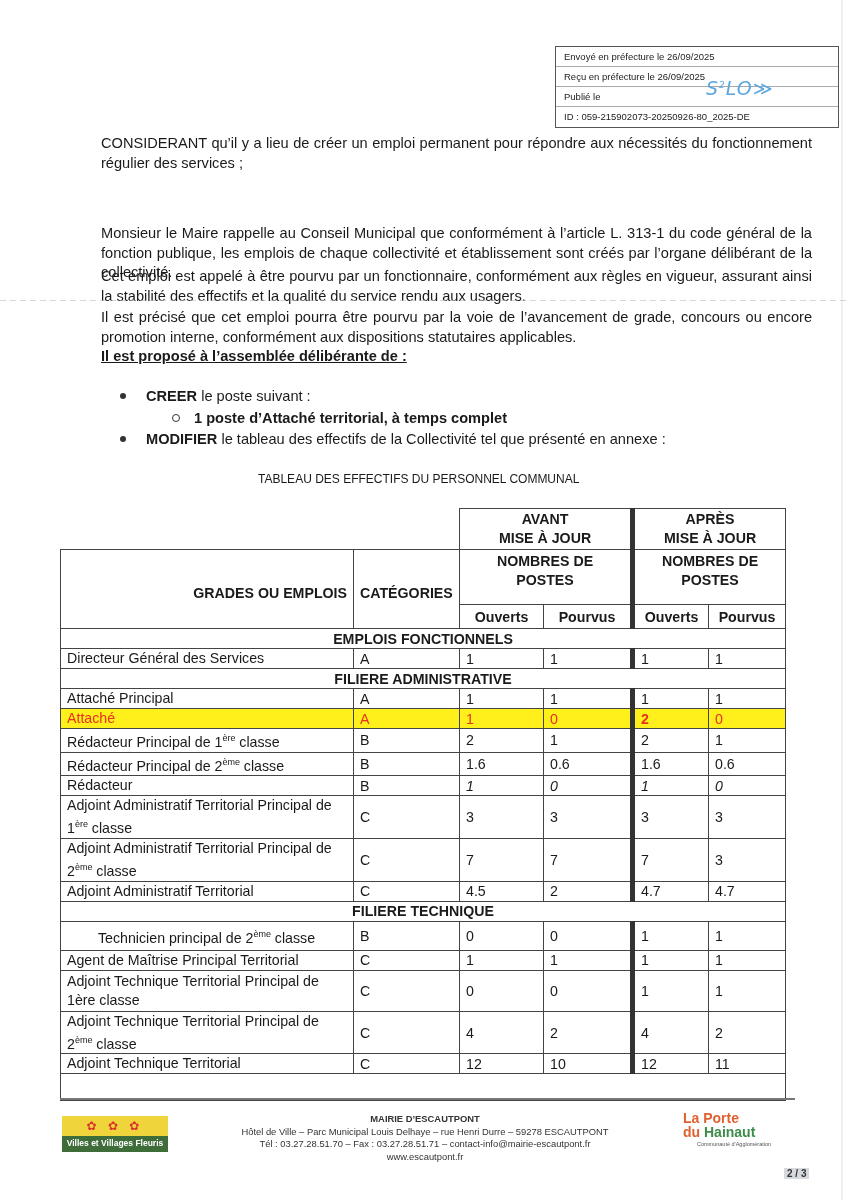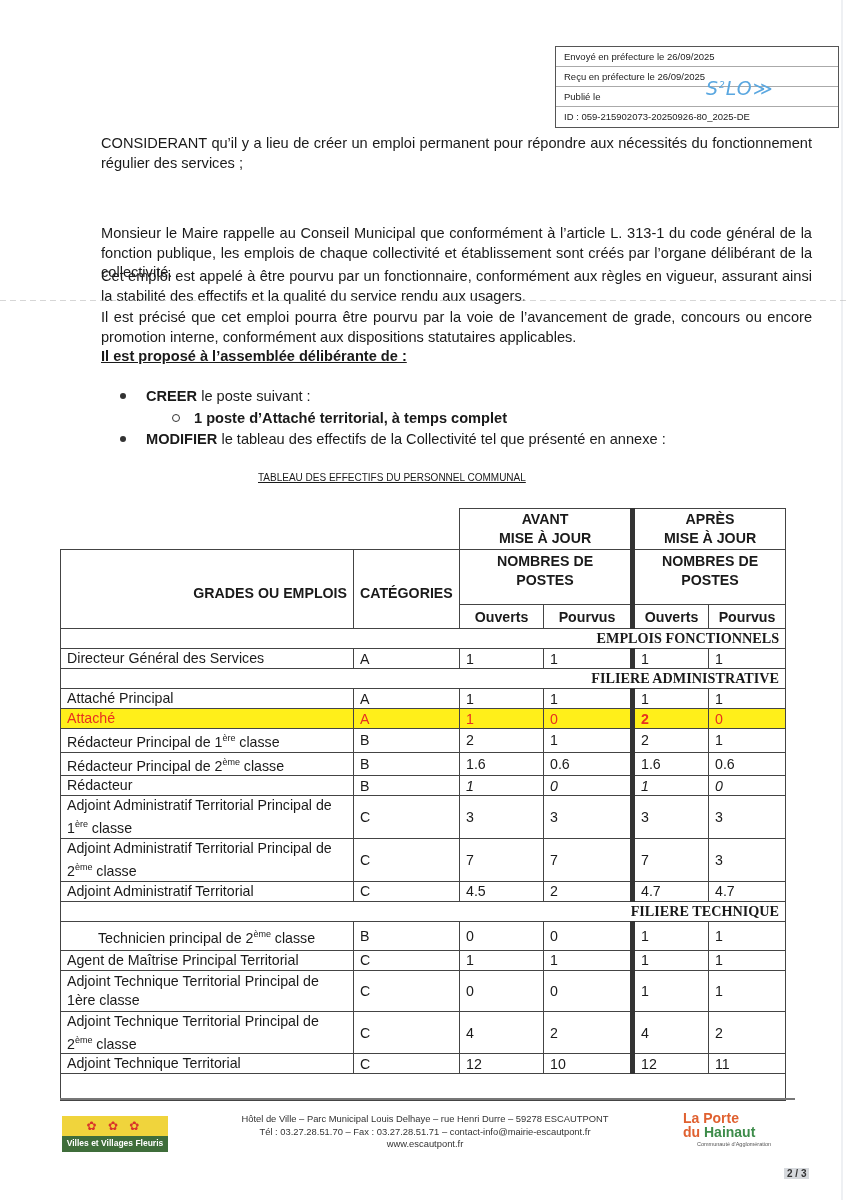--- a/index.html
+++ b/index.html
@@ -22,30 +22,30 @@
   .p5 { top: 347px; font-weight: bold; text-decoration: underline; }
   .scanline { position: absolute; left: 0; top: 300px; width: 849px; height: 1px;
               background: repeating-linear-gradient(90deg, #bbb 0 6px, transparent 6px 10px); opacity: .6; }
   .bullet1 { position: absolute; left: 120px; top: 388px; font-size: 14.6px; }
   .bullet2 { position: absolute; left: 172px; top: 410px; font-size: 14.6px; font-weight: bold; }
   .bullet3 { position: absolute; left: 120px; top: 431px; font-size: 14.6px; }
   .dot { display: inline-block; width: 6px; height: 6px; border-radius: 50%; background: #333;
          margin-right: 20px; vertical-align: middle; position: relative; top: -1px; }
   .circ { display: inline-block; width: 6px; height: 6px; border-radius: 50%; border: 1px solid #333;
           margin-right: 14px; vertical-align: middle; position: relative; top: -1px; }
-  .table-title { position: absolute; left: 258px; top: 472px; font-size: 10px; text-decoration: underline; }
+  .table-title { position: absolute; left: 258px; top: 472px; font-size: 12px; }
 
   
   .tbl { position: absolute; left: 60px; top: 508px; width: 725px; }
   .tbl table { border-collapse: collapse; width: 725px; font-size: 14.2px; table-layout: fixed; }
   .tbl td { border: 1px solid #444; padding: 0 6px; height: 19px; vertical-align: middle; }
   .tbl .hc { text-align: center; font-weight: bold; }
   .tbl .noborder { border: none; }
   .tbl .thickL { border-left: 5px solid #333; }
-  .tbl .sec { text-align: right; font-weight: bold; font-family: Liberation Serif, serif; }
+  .tbl .sec { text-align: center; font-weight: bold; }
   .tbl .hl td { background: #ffef1a; color: #e8321f; }
   .tbl .it { font-style: italic; }
   .tbl .tall td { height: 40px; }
   .tbl .gradehead td { height: 23px; }
   .tbl .bold { font-weight: bold; }
 
   .footer-line { position: absolute; left: 60px; top: 1098px; width: 735px; height: 2px; background: #777; }
   .logo-left { position: absolute; left: 62px; top: 1116px; width: 106px; height: 36px; }
   .logo-left .top { height: 20px; background: #f0d43c; text-align: center; font-size: 12px; color: #d9342a; line-height: 20px; letter-spacing: 4px; }
   .logo-left .bot { height: 16px; background: #3f6d3a; color: #fff; font-size: 8.5px; font-weight: bold; text-align: center; line-height: 14px; }
@@ -259,20 +259,21 @@
       </tbody>
   </table>
 </div>
 
 <div class="footer-line"></div>
 <div class="logo-left">
   <div class="top">✿ ✿ ✿</div>
   <div class="bot">Villes et Villages Fleuris</div>
 </div>
 <div class="footer-center">
+  <div class="t">MAIRIE D’ESCAUTPONT</div>
   <div>Hôtel de Ville – Parc Municipal Louis Delhaye – rue Henri Durre – 59278 ESCAUTPONT</div>
   <div>Tél : 03.27.28.51.70 – Fax : 03.27.28.51.71 – contact-info@mairie-escautpont.fr</div>
   <div>www.escautpont.fr</div>
 </div>
 <div class="logo-right">
   <div class="l1">La Porte</div>
   <div class="l2"><span>du </span><span class="g">Hainaut</span></div>
   <div class="l3">Communauté d'Agglomération</div>
 </div>
 <div class="pageno">2 / 3</div>

